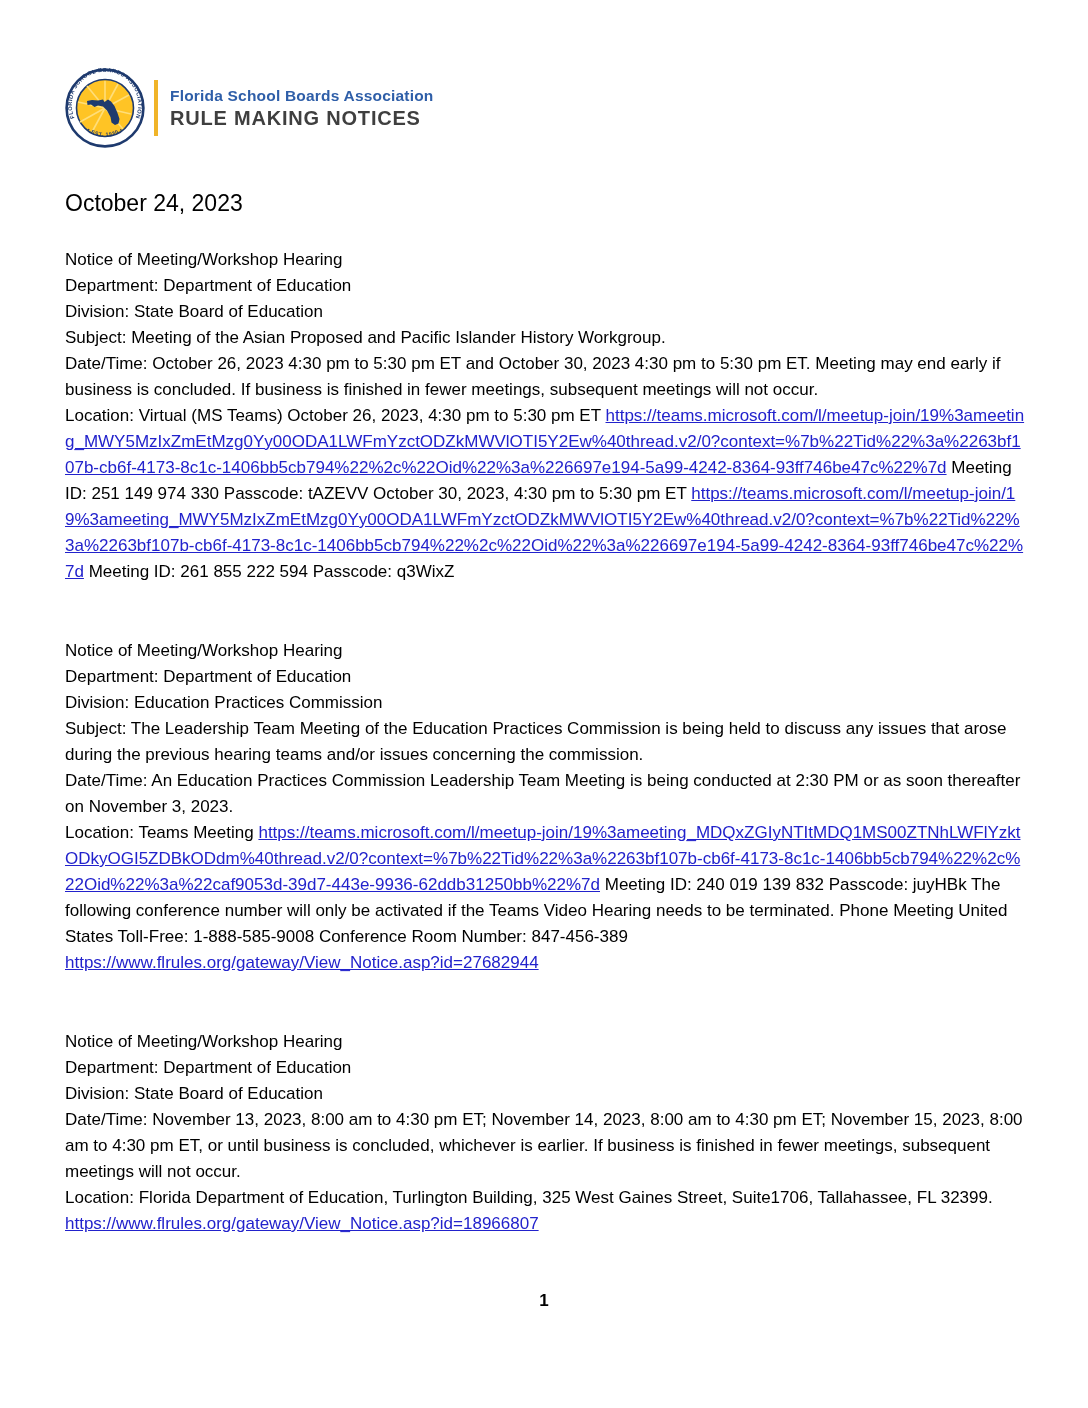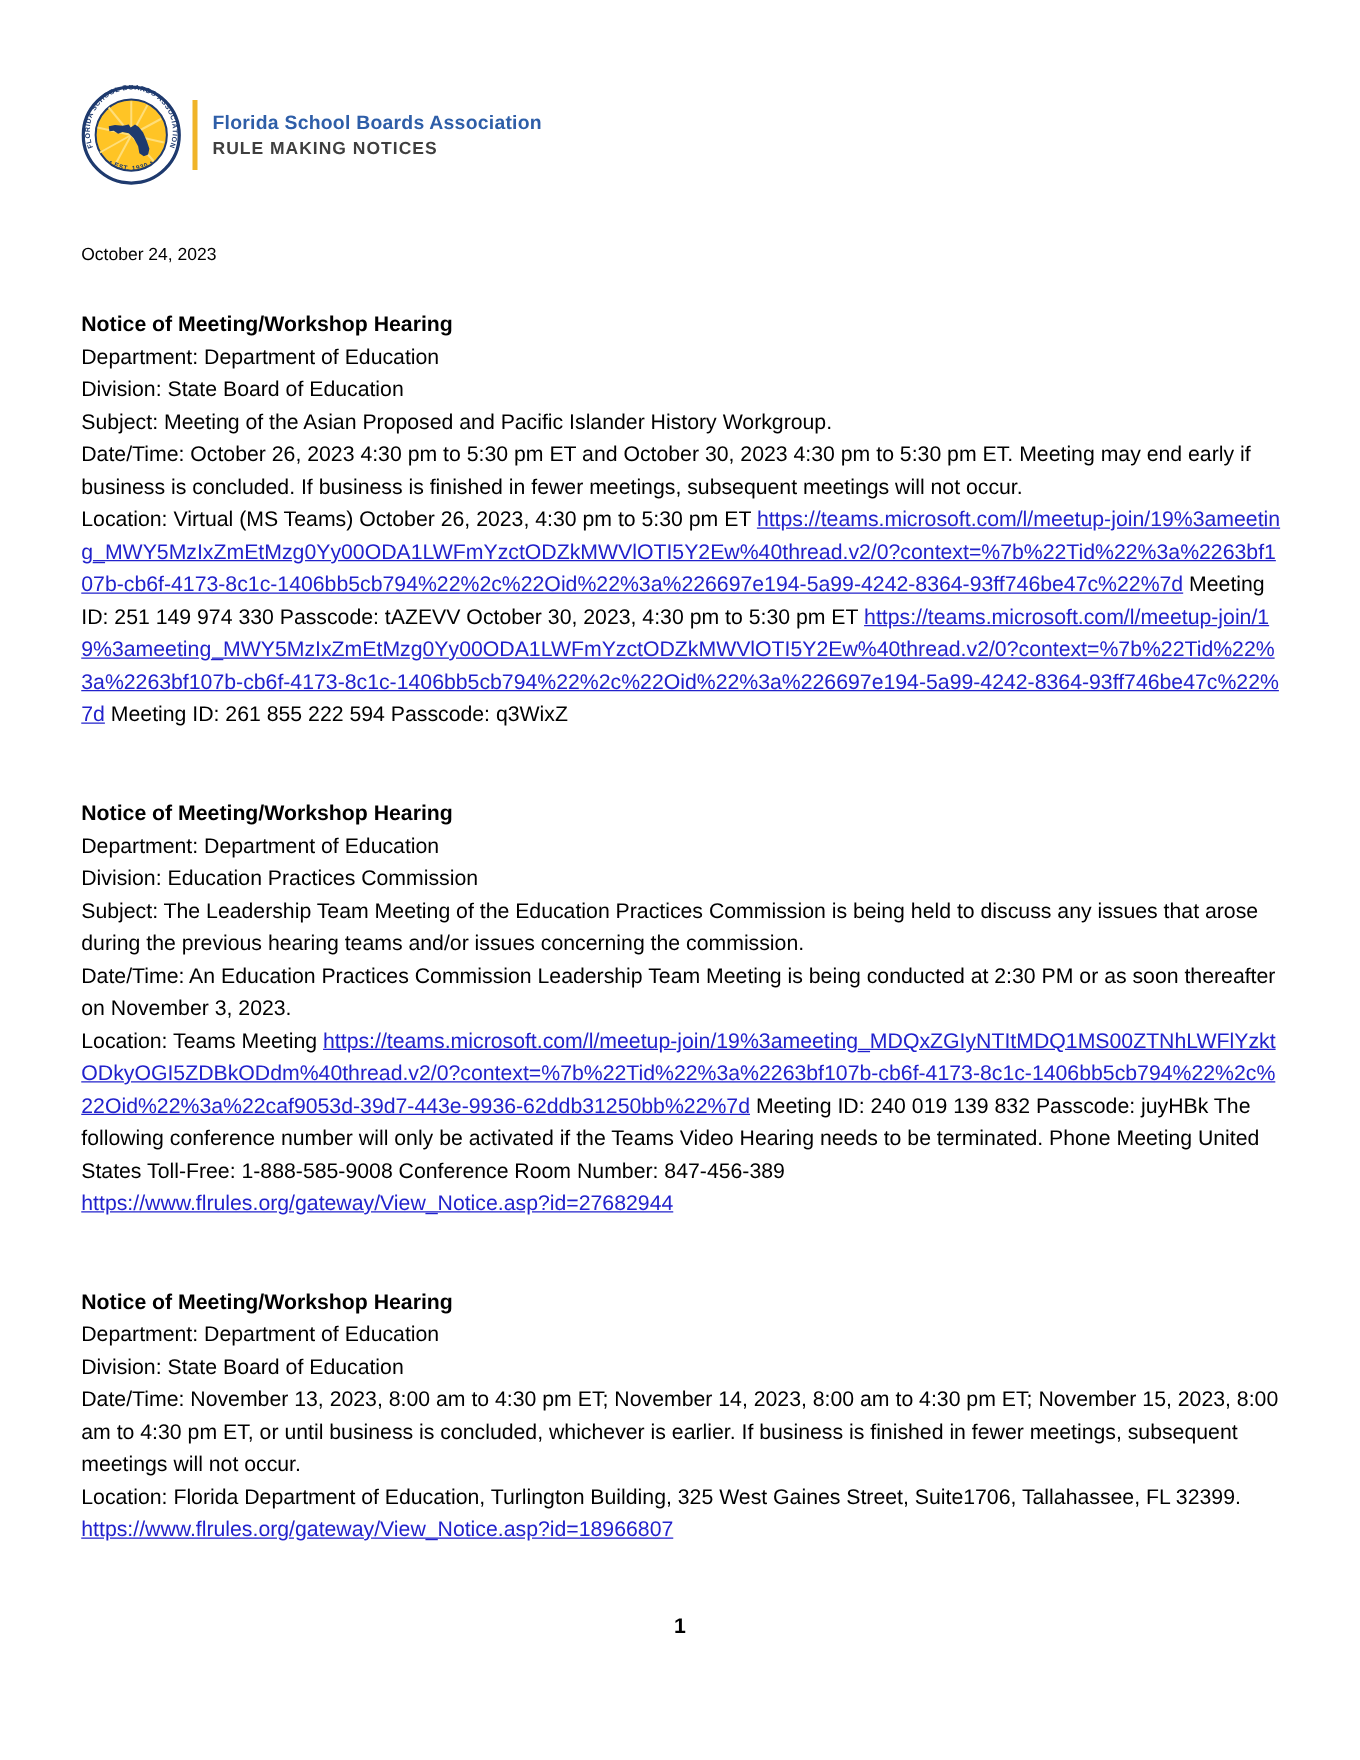--- a/index.html
+++ b/index.html
@@ -26,38 +26,38 @@
     background: var(--bar-gold, #F0B429);
     margin: 0 12px 0 9px; flex: 0 0 auto;
   }
   .header-text { display: flex; flex-direction: column; justify-content: center; }
   .org-name {
     font-size: 15.5px; font-weight: 700;
     color: var(--org-blue, #2E5EA8);
     letter-spacing: 0.2px;
   }
   .doc-title {
-    font-size: 14px; font-weight: 700;
+    font-size: 20px; font-weight: 700;
     color: var(--title-gray, #3F3F3F);
     letter-spacing: 0.8px;
     margin-top: 2px;
   }
   .date-line {
     margin-top: 42px;
-    font-size: 14px; line-height: 26px;
+    font-size: 23px; line-height: 26px;
     font-weight: 400;
   }
   .notices { margin-top: 31px; }
   .notice { margin-bottom: 53px; }
   .line {
     font-size: 17px; line-height: 26px;
     min-height: 26px;
     max-width: 962px;
   }
-  .bold { font-weight: 700; }
+  .bold { font-weight: 400; }
   a.doc-link {
     color: var(--link-color, #2222CC);
     text-decoration: underline;
     word-break: break-all;
     cursor: pointer;
   }
   .page-number {
     position: absolute; left: 0; right: 0; bottom: 97px;
     text-align: center;
     font-size: 17px; font-weight: 700;

